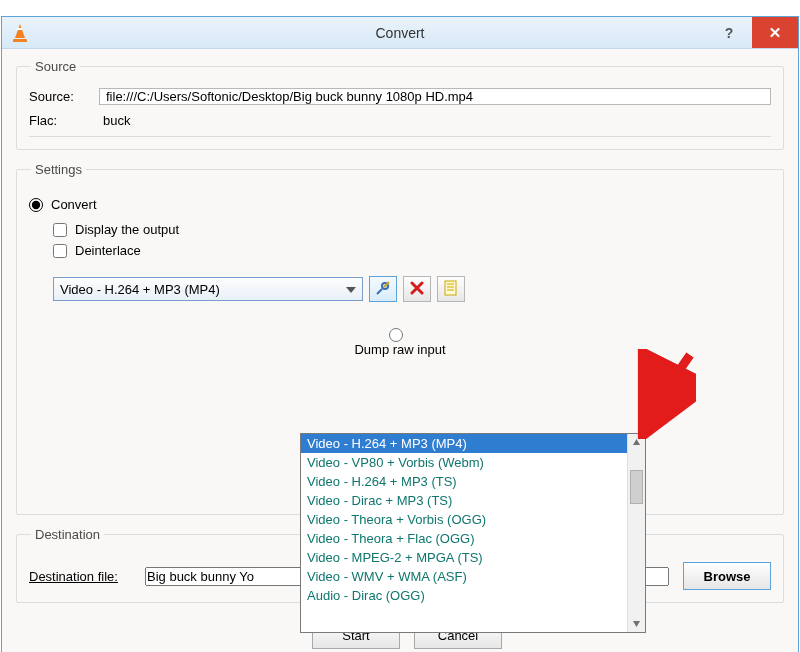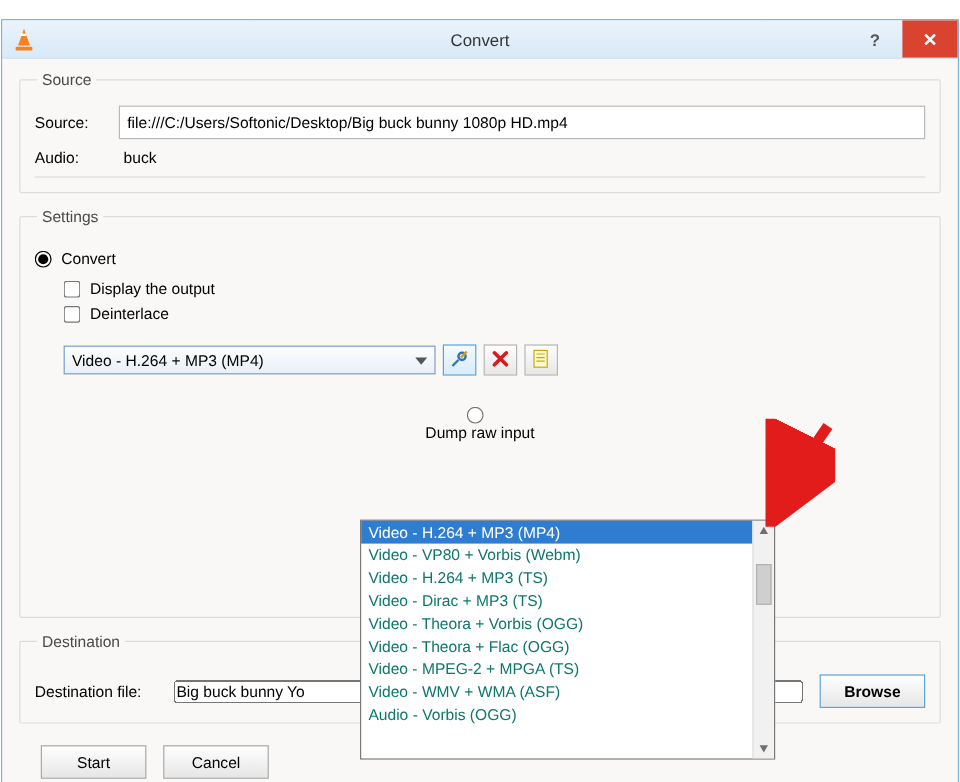--- a/index.html
+++ b/index.html
@@ -14,21 +14,21 @@
   .titlebar .btn.help { color:#555; font-weight:bold; font-size:14px;}
   .titlebar .btn.close { background:#d9432f; color:#fff; font-weight:bold; font-size:15px;}
 
   .body-area { flex:1; background:#f9f8f6; padding:10px 14px 10px 14px; display:flex; flex-direction:column; position:relative;}
 
   fieldset.group { border:1px solid #dcdcdc; border-radius:2px; padding: 14px 12px 12px 12px; margin-bottom:12px; position:relative; }
   fieldset.group legend { font-size:13px; padding:0 4px; color:#4a4a4a; background:#f9f8f6; margin-left:2px;}
 
   .row { display:flex; align-items:center; margin-bottom:8px; }
   .row label.lbl { width:70px; }
-  .row .textfield { flex:1; height:28px; border:1px solid #b8b8b8; background:#fff; padding:2px 6px; font-size:13px;}
+  .row .textfield { flex:1; height:17px; border:1px solid #b8b8b8; background:#fff; padding:2px 6px; font-size:13px;}
   .plaintext { margin-left:4px; }
 
   .thin-rule { height:1px; background:#dcdcdc; margin-top:4px; margin-bottom:0; }
 
   .radio { display:flex; align-items:center; margin:6px 0 10px 0;}
   .radio input { width:14px; height:14px; margin-right:8px; accent-color:#000;}
   .checkbox { display:flex; align-items:center; margin:6px 0 6px 24px;}
   .checkbox input { width:14px; height:14px; margin-right:8px;}
 
   .profile-row { display:flex; align-items:center; margin:18px 0 8px 24px; position:relative;}
@@ -41,26 +41,26 @@
 
   .dropdown-list { position:absolute; left:298px; top:384px; width:346px; height:200px; background:#fff; border:1px solid #7a7a7a; display:flex; z-index:50;}
   .dropdown-list ul { list-style:none; flex:1; }
   .dropdown-list li { padding:2px 6px; font-size:13px; color:#0f766e; white-space:nowrap;}
   .dropdown-list li.selected { background:#2f7dd1; color:#fff; }
   .scrollbar { width:18px; background:#f1f1f1; border-left:1px solid #ddd; position:relative;}
   .scrollbar .arrow-up, .scrollbar .arrow-down { height:17px; display:flex; align-items:center; justify-content:center;}
   .scrollbar .thumb { position:absolute; left:2px; right:2px; top:36px; height:34px; background:#cfcfcf; border:1px solid #b0b0b0;}
 
   .dest-row { display:flex; align-items:center; margin-top:6px;}
-  .dest-row .dlabel { width:116px; }
+  .dest-row .dlabel { width:116px;text-decoration:underline; }
   .dest-row .textfield { flex:1;}
   .winbtn { height:28px; min-width:88px; margin-left:14px; border:1px solid #a8a8a8; background:linear-gradient(#fefefe,#e6e6e6); font-size:13px; display:flex; align-items:center; justify-content:center;}
   .winbtn.accent { border:1px solid #5ca3d9;font-weight:bold; }
 
-  .bottom-buttons { display:flex; justify-content:flex-start; padding:6px 4px 4px 4px; position:relative; z-index:10;}
+  .bottom-buttons { display:flex; justify-content:center; padding:6px 4px 4px 4px; position:relative; z-index:10;}
 
   
   .arrow-annot { position:absolute; left:604px; top:300px; z-index:60; pointer-events:none;}
   .arrow-annot svg { width:90px; height:90px; }
 
   
   .vlc-cone { display:flex; align-items:center; justify-content:center;}
   .cone-shape { width:16px; height:18px; position:relative;}
   .cone-shape::before{ content:""; position:absolute; left:3px; top:0; width:0; height:0; border-left:5px solid transparent; border-right:5px solid transparent; border-bottom:14px solid #f58220;}
   .cone-shape::after{ content:""; position:absolute; left:5px; top:4px; width:5px; height:2px; background:#fff;}
@@ -86,21 +86,21 @@
 
   <div class="body-area">
 
     <fieldset class="group">
       <legend>Source</legend>
       <div class="row">
         <label class="lbl">Source:</label>
         <input class="textfield" type="text" value="file:///C:/Users/Softonic/Desktop/Big buck bunny 1080p HD.mp4" style="">
       </div>
       <div class="row">
-        <label class="lbl">Audio:</label>
+        <label class="lbl">Flac:</label>
         <span class="plaintext">buck</span>
       </div>
       <div class="thin-rule"></div>
     </fieldset>
 
     <fieldset class="group" style="flex:1;">
       <legend>Settings</legend>
 
       <label class="radio">
         <input type="radio" name="mode" checked="" style="">
@@ -177,21 +177,21 @@
     <div class="dropdown-list">
       <ul>
           <li class="selected">Video - H.264 + MP3 (MP4)</li>
           <li>Video - VP80 + Vorbis (Webm)</li>
           <li>Video - H.264 + MP3 (TS)</li>
           <li>Video - Dirac + MP3 (TS)</li>
           <li>Video - Theora + Vorbis (OGG)</li>
           <li>Video - Theora + Flac (OGG)</li>
           <li>Video - MPEG-2 + MPGA (TS)</li>
           <li>Video - WMV + WMA (ASF)</li>
-          <li>Audio - Vorbis (OGG)</li>
+          <li>Audio - Dirac (OGG)</li>
         </ul>
       <div class="scrollbar">
         <div class="arrow-up">
           <svg width="9" height="9">
               <polygon points="4.5,1 8,7 1,7" fill="#707070"></polygon>
             </svg>
         </div>
         <div class="thumb"></div>
         <div class="arrow-down" style="position:absolute;bottom:0;left:0;right:0;">
           <svg width="9" height="9">

